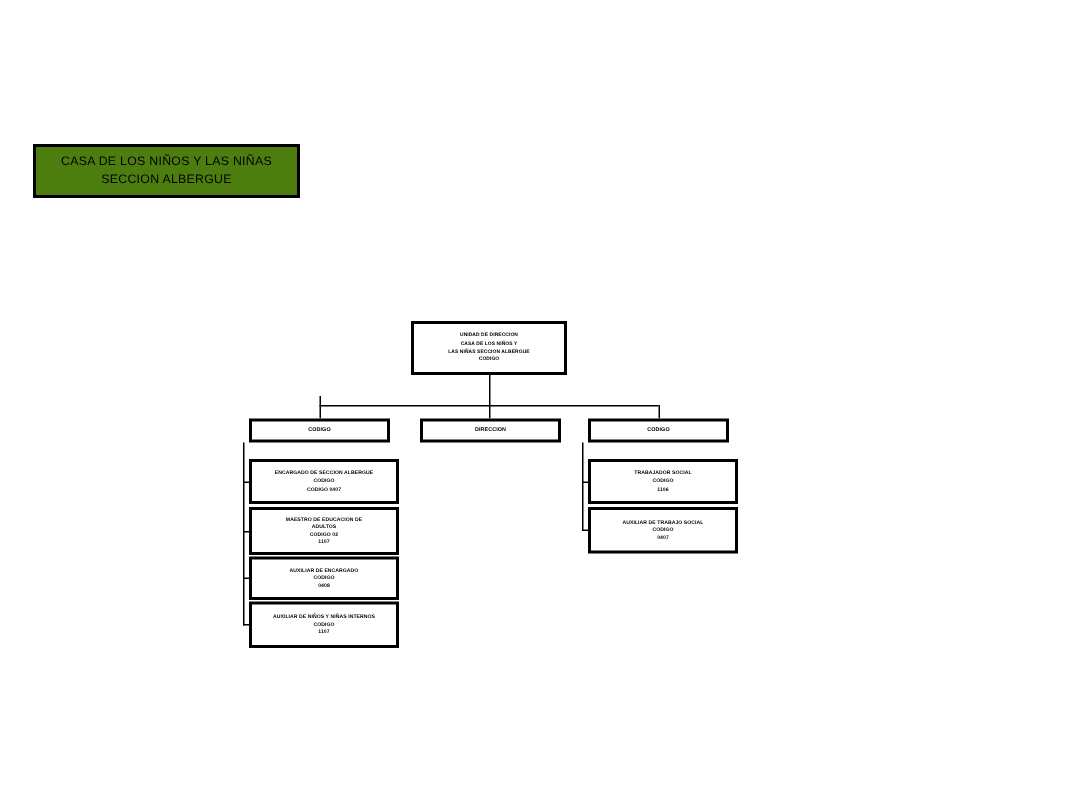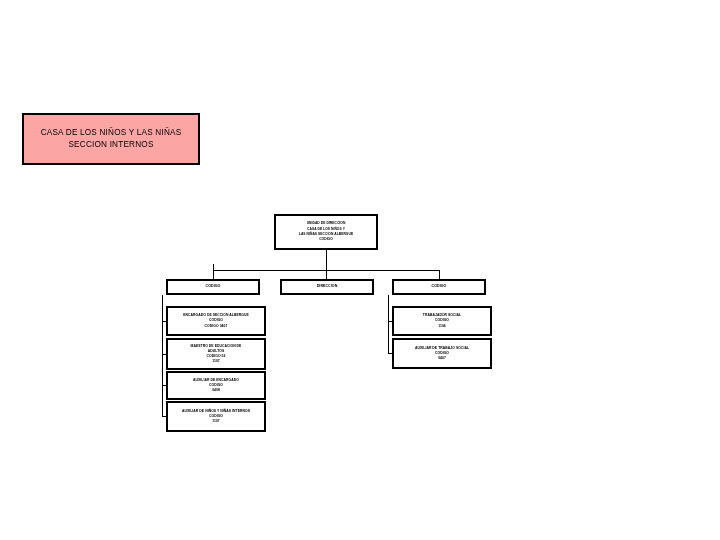--- a/index.html
+++ b/index.html
@@ -15,29 +15,28 @@
     font-family: "Liberation Sans", sans-serif;
     overflow: hidden;
   }
 
   
   .title-box {
     position: absolute;
     left: 22px;
     top: 96px;
     width: 178px;
-    height: 52px;
+    height: 36px;
     border: 2px solid #000000;
-    background: #fca5a5;
+    background: #4d7c0f;
     display: flex;
     flex-direction: column;
     align-items: center;
     justify-content: center;
     box-sizing: border-box;
-    margin-top: 17px;
   }
   .title-line {
     font-size: 8.2px;
     color: #000000;
     letter-spacing: 0.2px;
     line-height: 12px;
     white-space: nowrap;
   }
 
   
@@ -93,21 +92,21 @@
   .v { width: 1px; }
   .h { height: 1px; }
 </style>
 </head>
 <body>
 
 <div id="canvas">
 
   <div class="title-box">
     <div class="title-line">CASA DE LOS NIÑOS Y LAS NIÑAS</div>
-    <div class="title-line">SECCION INTERNOS</div>
+    <div class="title-line">SECCION ALBERGUE</div>
   </div>
 
   <div class="node node-root">
     <div class="ln">UNIDAD DE DIRECCION</div>
     <div class="ln">CASA DE LOS NIÑOS Y</div>
     <div class="ln">LAS NIÑAS SECCION ALBERGUE</div>
     <div class="ln">CODIGO</div>
   </div>
 
   <div class="conn v" style="left:326px; top:250px; width:1px; height:29px;"></div>

